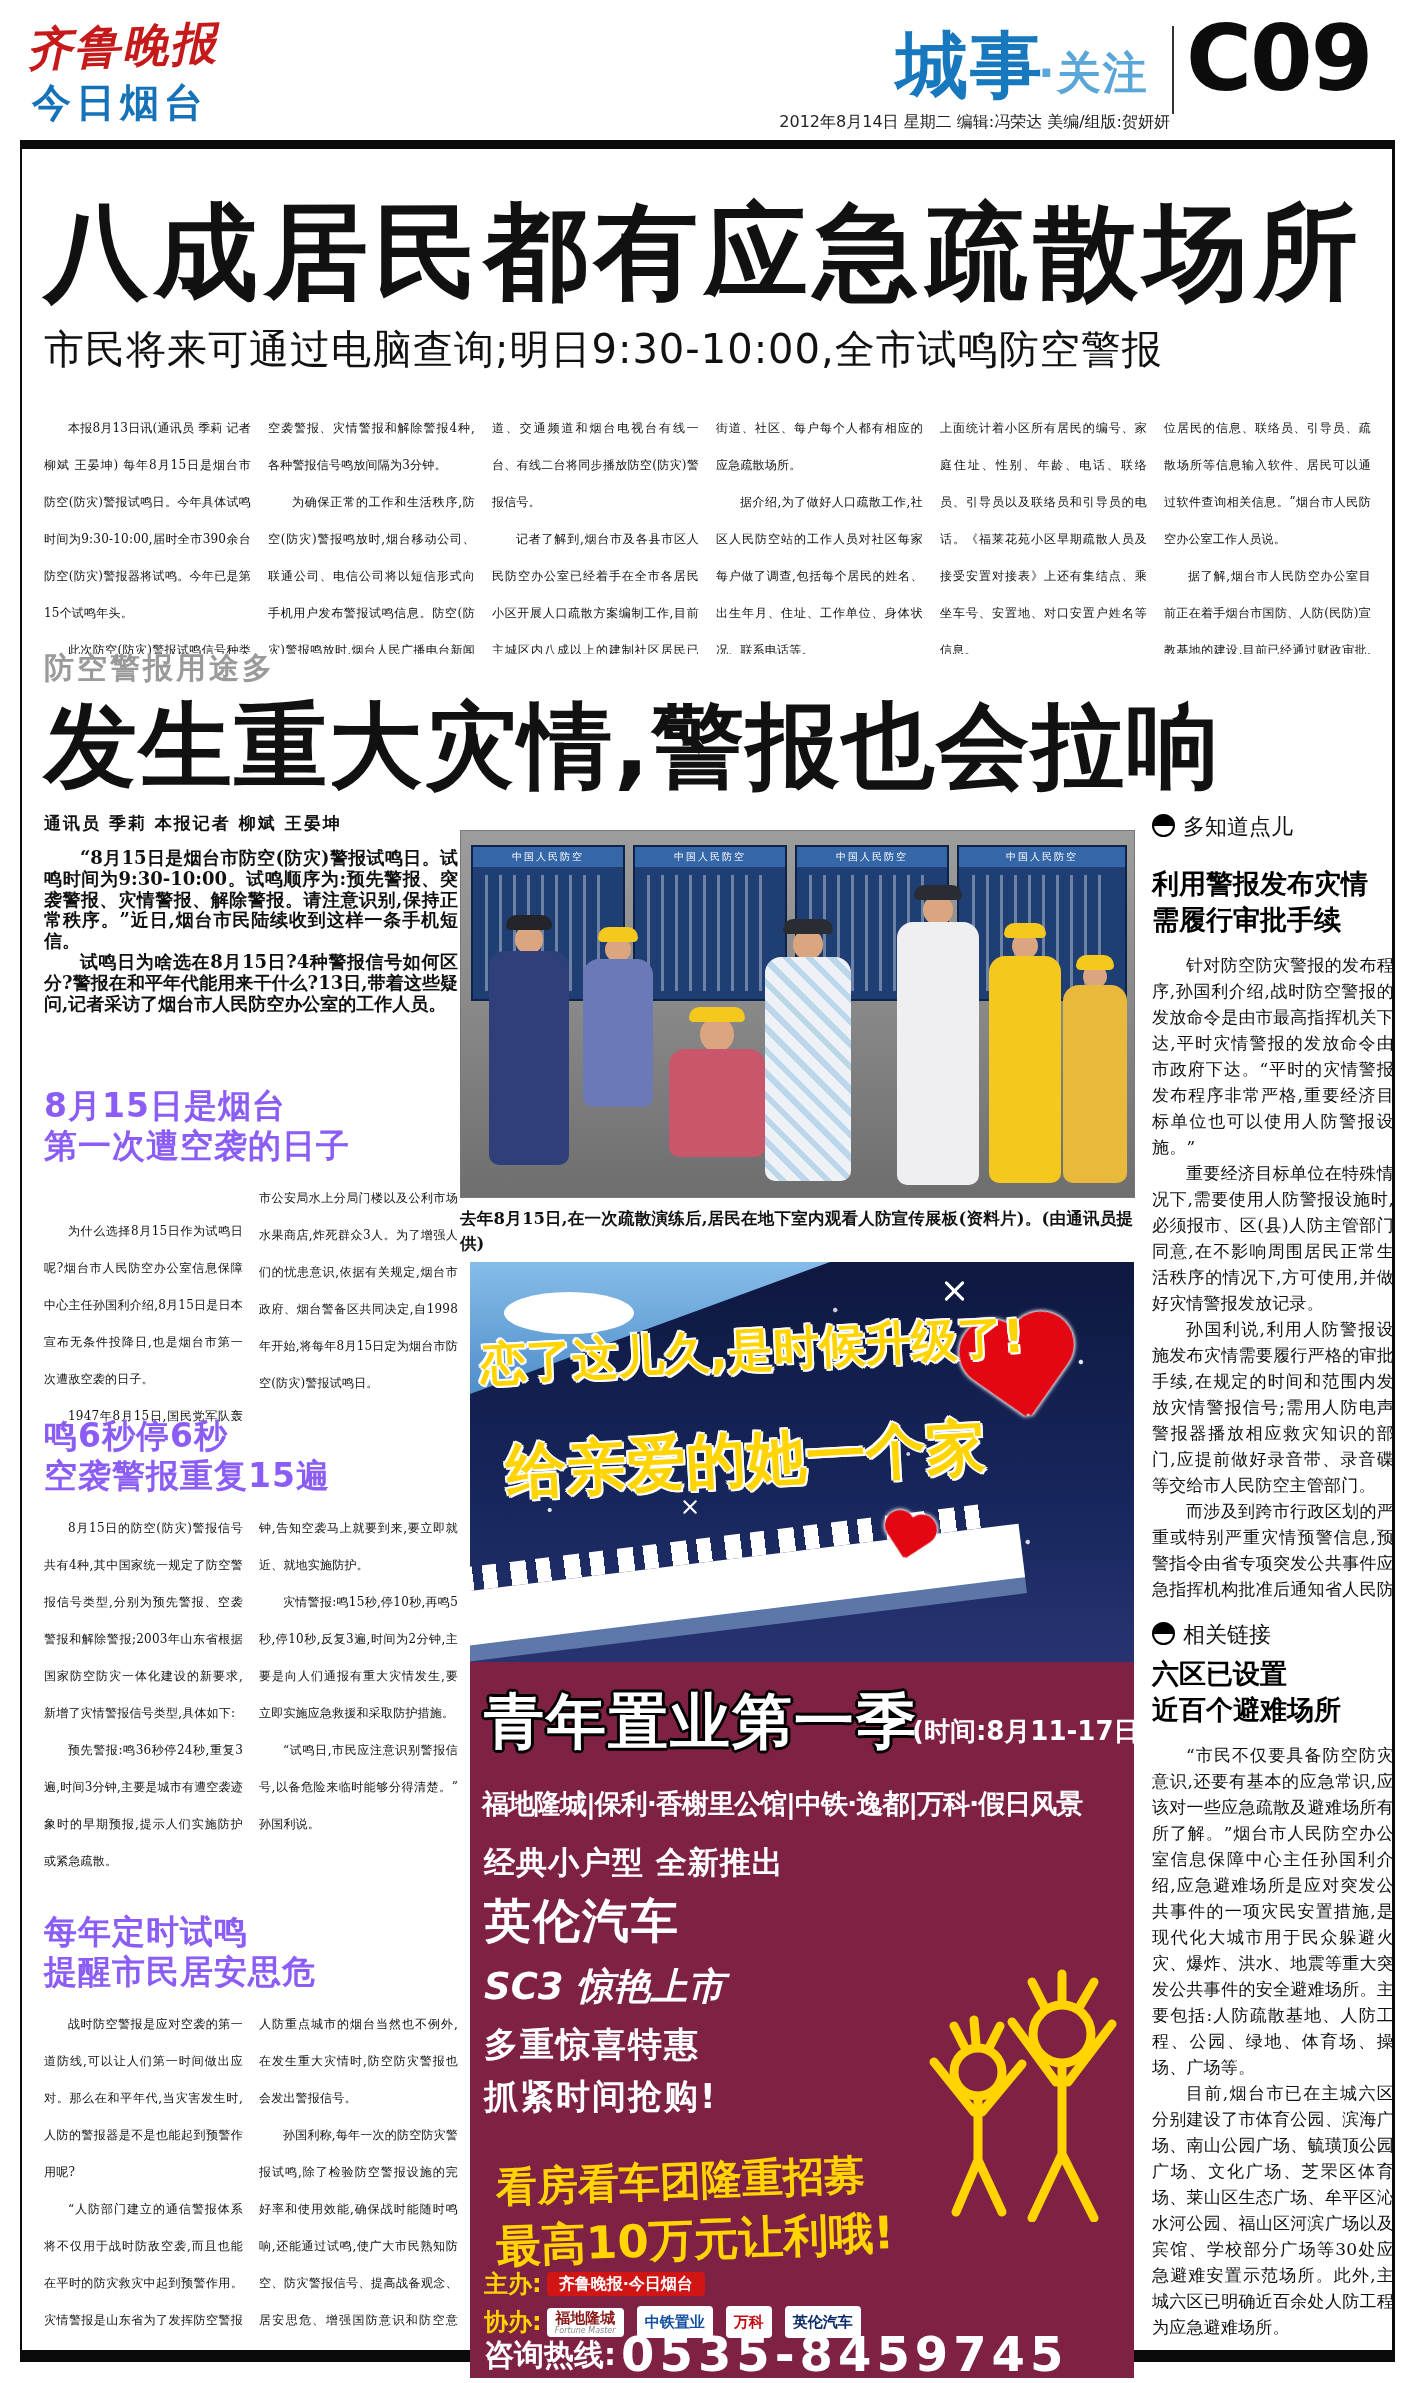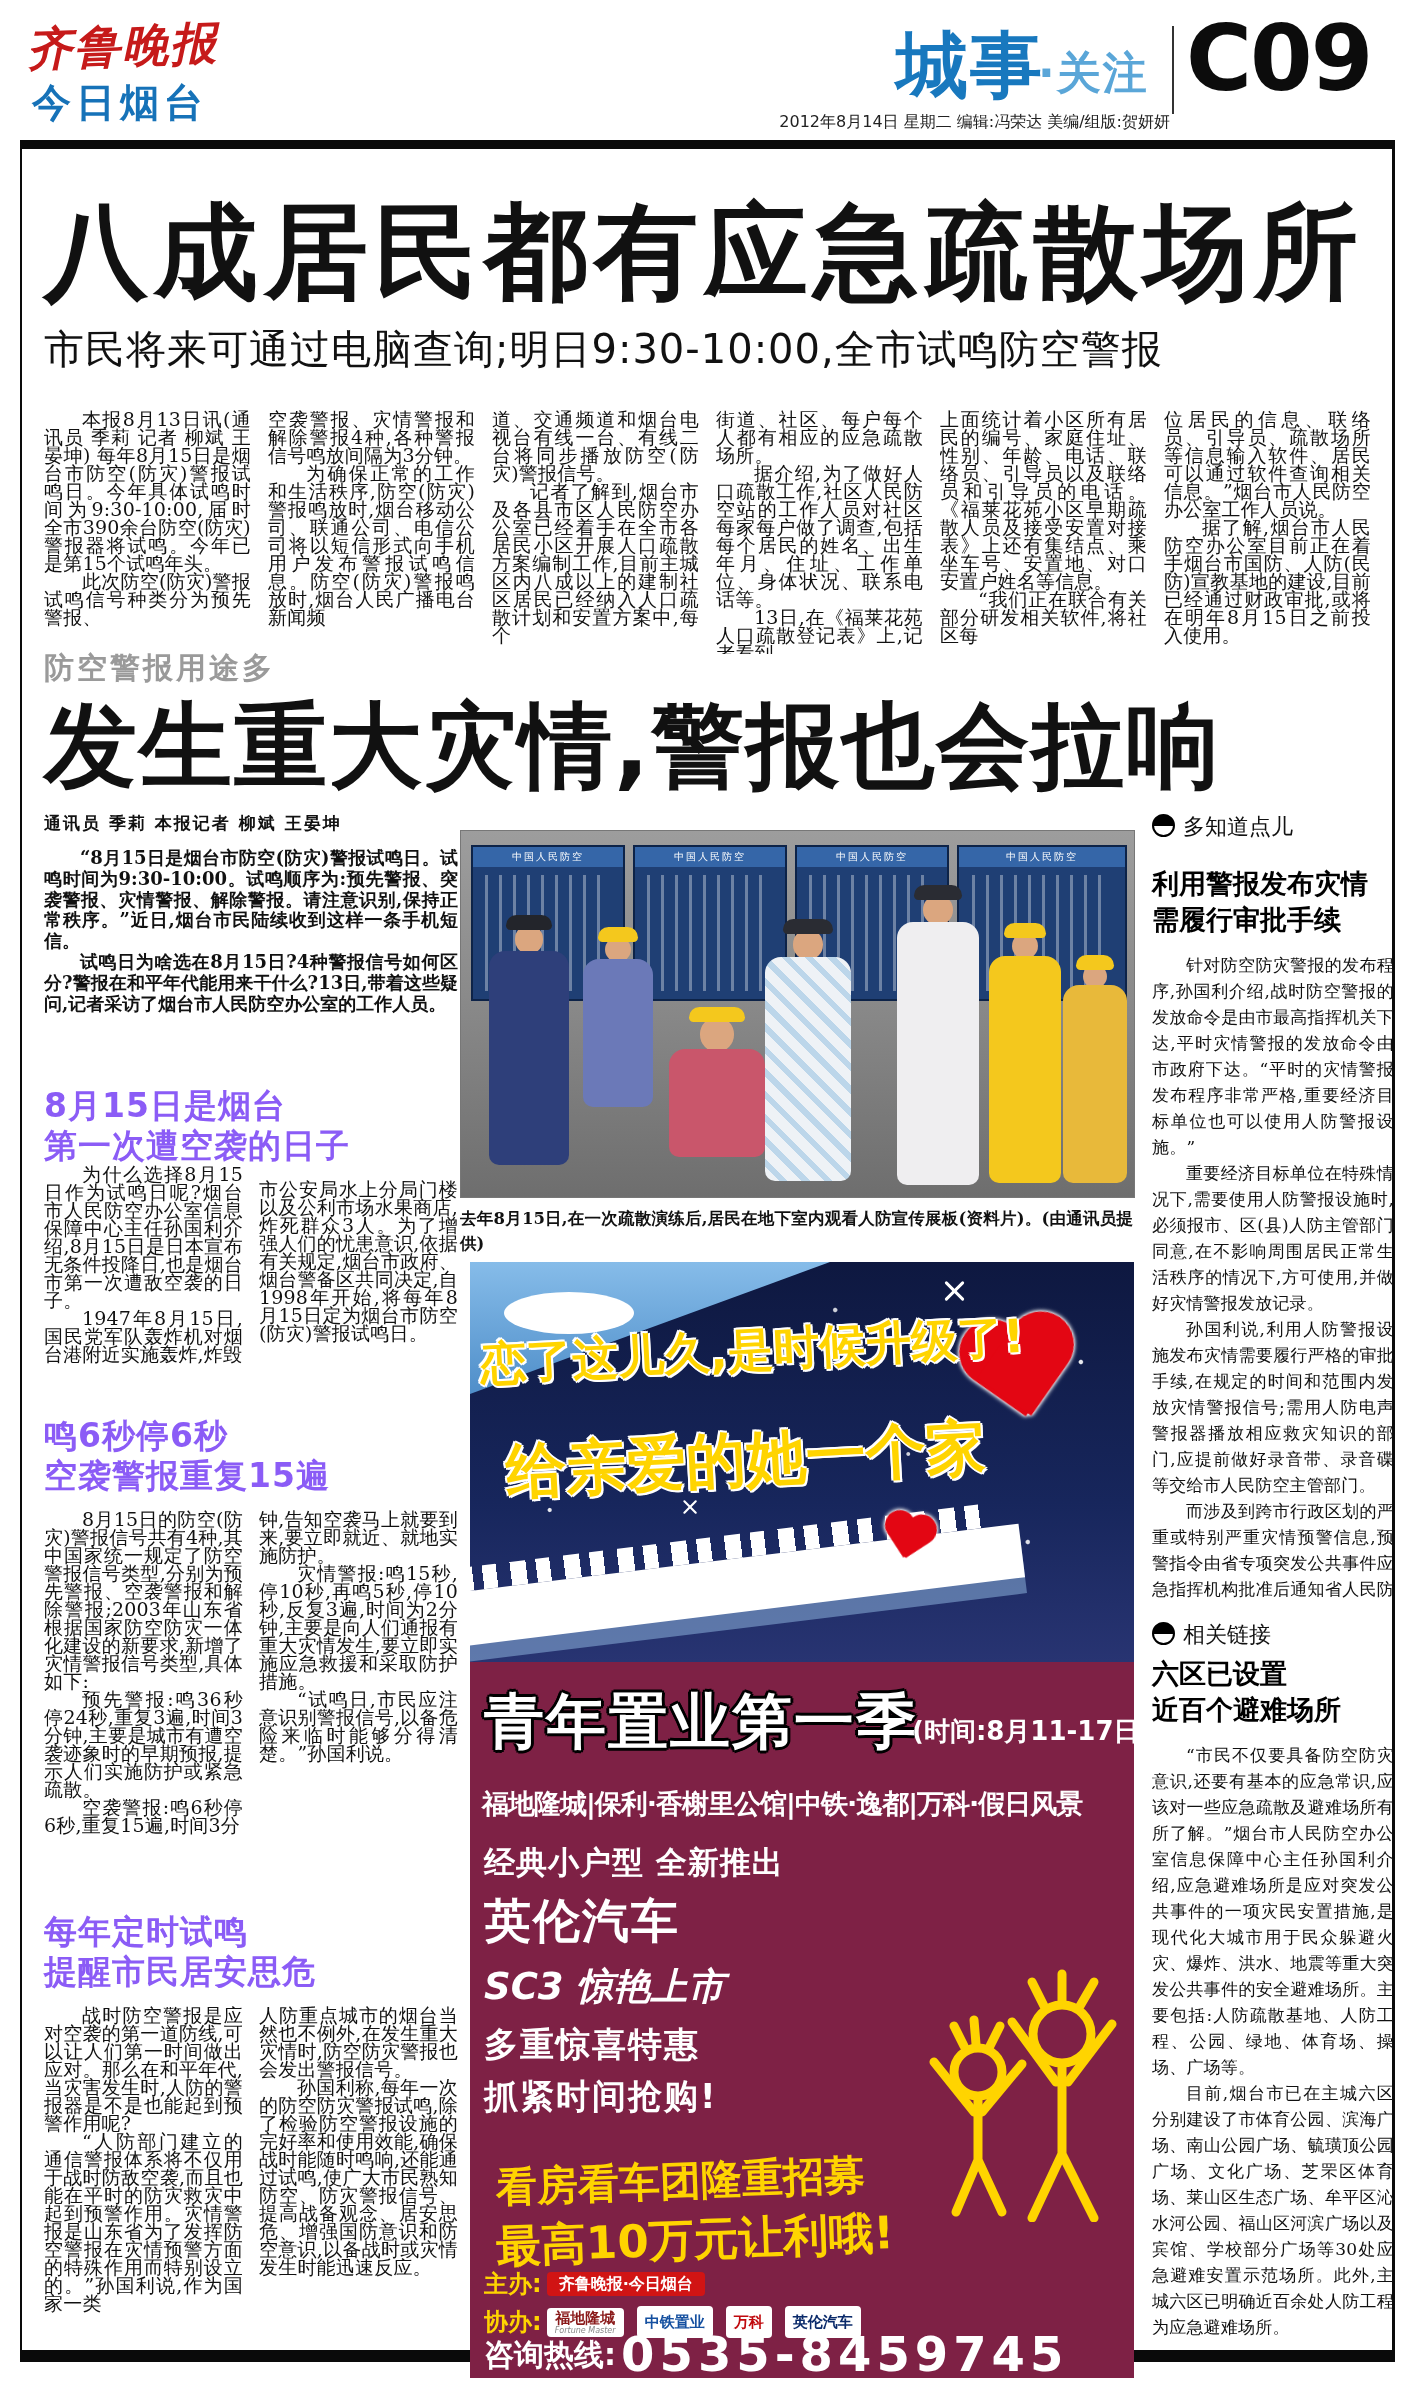--- a/index.html
+++ b/index.html
@@ -3,21 +3,21 @@
 <meta charset="utf-8">
 <title>C09</title>
 <style>
   html,body{margin:0;padding:0;background:#e9e9e9}
   .page{position:relative;width:1417px;height:2383px;background:#fff;margin:0 auto;overflow:hidden;
         font-family:"DejaVu Serif","Liberation Serif",serif;color:#111}
   .abs{position:absolute}
   .sans{font-family:"DejaVu Sans","Liberation Sans",sans-serif}
   .jt p{margin:0;text-align:justify;text-justify:inter-character}
   .ind{text-indent:2em}
-  .bodytxt{font-size:19px;line-height:18px;letter-spacing:.2px}
+  .bodytxt{font-size:12px;line-height:37px;letter-spacing:.2px}
   .sbtxt{font-size:17px;line-height:26px;letter-spacing:.2px}
   .sec-title{font-weight:bold;font-size:33px;line-height:40px;letter-spacing:1px;color:#8b5cf6}
   .sb-title{font-weight:bold;font-size:27px;line-height:36px;color:#000}
   .bullet{display:inline-block;width:19px;height:19px;border-radius:50%;border:2px solid #000;
           background:linear-gradient(180deg,#000 52%,#fff 52%);vertical-align:-3px;margin-right:8px}
   
   .photo{background:linear-gradient(180deg,#9d9d9d 0%,#8a8a8a 45%,#6e6e6e 100%);overflow:hidden;border:1px solid #777}
   .board{position:absolute;top:14px;height:152px;background:#1f3f74;border:2px solid #0d2348}
   .bhead{height:20px;background:#3566a8;color:#fff;font-size:10px;line-height:20px;text-align:center;letter-spacing:2px;overflow:hidden}
   .btxt{position:absolute;left:8%;right:8%;top:28px;bottom:8px;
@@ -173,21 +173,21 @@
     </div>
   </div>
   <div class="abs jt" style="left:460px;top:1206px;width:673px;font-size:16.5px;line-height:25px;font-weight:bold">
     <p>去年8月15日,在一次疏散演练后,居民在地下室内观看人防宣传展板(资料片)。(由通讯员提供)</p>
   </div>
 
   <div class="abs sans sec-title" style="left:44px;top:1086px;width:414px">
     <div>8月15日是烟台</div>
     <div>第一次遭空袭的日子</div>
   </div>
-  <div class="abs jt bodytxt" style="left:44px;top:1165px;width:199px;height:226px;overflow:hidden">
+  <div class="abs jt bodytxt" style="left:44px;top:1213px;width:199px;height:226px;overflow:hidden">
     <p class="ind">为什么选择8月15日作为试鸣日呢?烟台市人民防空办公室信息保障中心主任孙国利介绍,8月15日是日本宣布无条件投降日,也是烟台市第一次遭敌空袭的日子。</p>
     <p class="ind">1947年8月15日,国民党军队轰炸机对烟台港附近实施轰炸,炸毁</p>
   </div>
   <div class="abs jt bodytxt" style="left:259px;top:1180px;width:199px;height:226px;overflow:hidden">
     <p>市公安局水上分局门楼以及公利市场水果商店,炸死群众3人。为了增强人们的忧患意识,依据有关规定,烟台市政府、烟台警备区共同决定,自1998年开始,将每年8月15日定为烟台市防空(防灾)警报试鸣日。</p>
   </div>
 
   <div class="abs sans sec-title" style="left:44px;top:1416px;width:414px">
     <div>鸣6秒停6秒</div>
     <div>空袭警报重复15遍</div>

